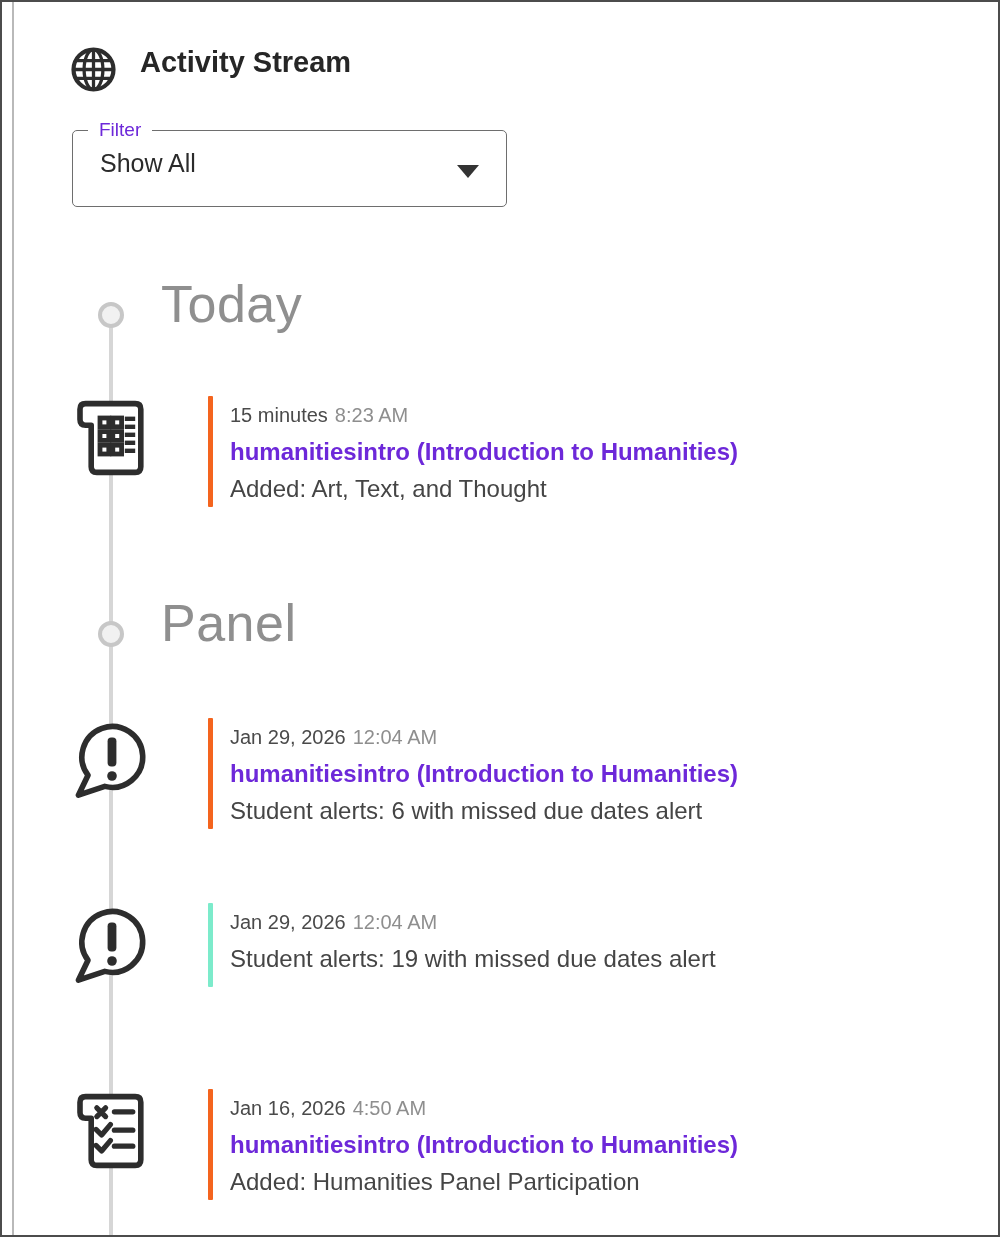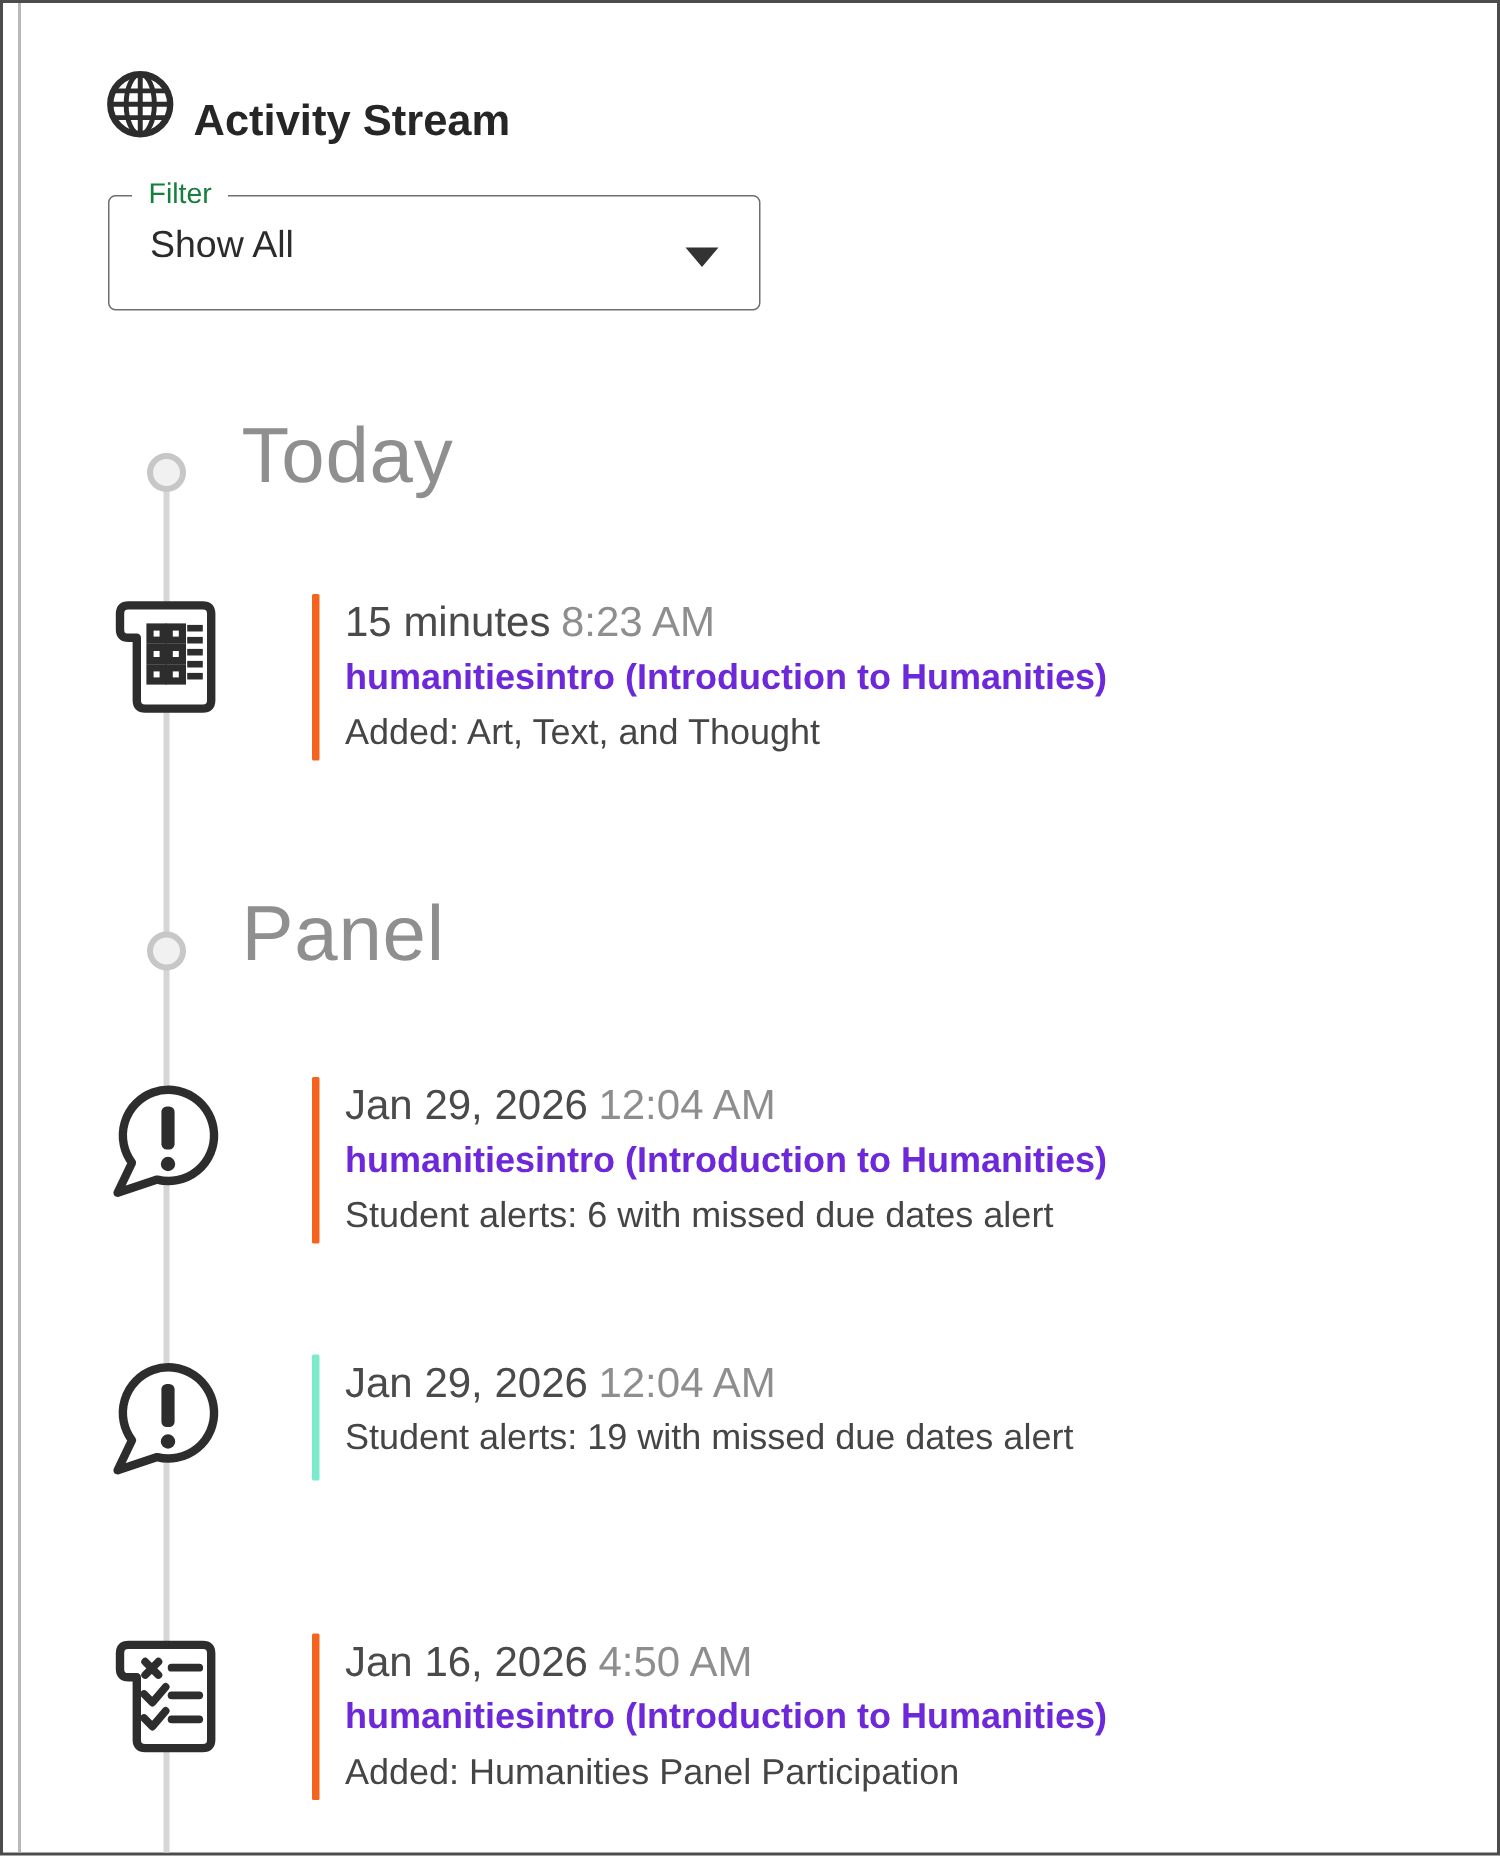--- a/index.html
+++ b/index.html
@@ -4,30 +4,30 @@
 <style>
   * { box-sizing: border-box; margin: 0; padding: 0; }
   body { font-family: "Liberation Sans", sans-serif; background: #fff; }
   .viewport {
     position: relative; width: 1000px; height: 1237px;
     background: #fff; border: 2px solid #4c4c4c; overflow: hidden;
   }
   .left-rail { position: absolute; left: 10px; top: 0; bottom: 0; width: 2px; background: #b9b9b9; }
 
   
-  .header { position: absolute; left: 68px; top: 44px; display: flex; align-items: flex-end; gap: 12px; }
+  .header { position: absolute; left: 68px; top: 44px; display: flex; align-items: flex-start; gap: 23px; }
   .header .globe { width: 47px; height: 47px; }
   .page-title { font-size: 29px; font-weight: 700; color: #262626; }
 
   
   .filter {
     position: absolute; left: 70px; top: 117px; width: 435px; height: 88px;
     border: 1px solid #6e6e6e; border-radius: 5px; background: #fff; cursor: pointer;
   }
-  .filter legend { font-size: 19px; color: #15803d; margin-left: 15px; padding: 0 11px; }
+  .filter legend { font-size: 19px; color: #6d28d9; margin-left: 15px; padding: 0 11px; }
   .filter-row { display: flex; justify-content: space-between; align-items: flex-end; padding: 8px 27px 0 27px; }
   .filter-value { font-size: 25px; color: #2b2b2b; }
   .caret { width: 0; height: 0; border-left: 11px solid transparent; border-right: 11px solid transparent; border-top: 13px solid #333; }
 
   
   .timeline-line { position: absolute; left: 107px; top: 313px; width: 4px; height: 924px; background: #d6d6d6; }
   .marker {
     position: absolute; left: 96px; width: 26px; height: 26px; border-radius: 50%;
     border: 4px solid #c7c7c7; background: #f1f1f1; z-index: 2;
   }
@@ -35,21 +35,21 @@
     position: absolute; left: 159px; font-size: 52px; font-weight: 300;
     color: #8f8f8f; letter-spacing: 0.5px; z-index: 2;
   }
 
   
   .stream-item { position: absolute; left: 70px; display: flex; align-items: stretch; z-index: 2; cursor: pointer; }
   .item-icon { width: 80px; margin-right: 56px; flex: 0 0 auto; }
   .item-icon svg { width: 80px; height: 84px; display: block; }
   .accent { width: 5px; flex: 0 0 auto; border-radius: 1px; }
   .item-text { margin-left: 17px; padding-top: 1px; }
-  .item-meta { font-size: 28px; line-height: 36px; color: #4a4a4a; }
+  .item-meta { font-size: 20px; line-height: 36px; color: #4a4a4a; }
   .item-meta .time { color: #8e8e8e; margin-left: 7px; }
   .item-course { font-size: 24px; line-height: 37px; font-weight: 700; color: #6d28d9; }
   .item-desc { font-size: 24px; line-height: 37px; color: #454545; }
 </style>
 </head>
 <body>
 
 <div class="viewport">
   <div class="left-rail"></div>
 

